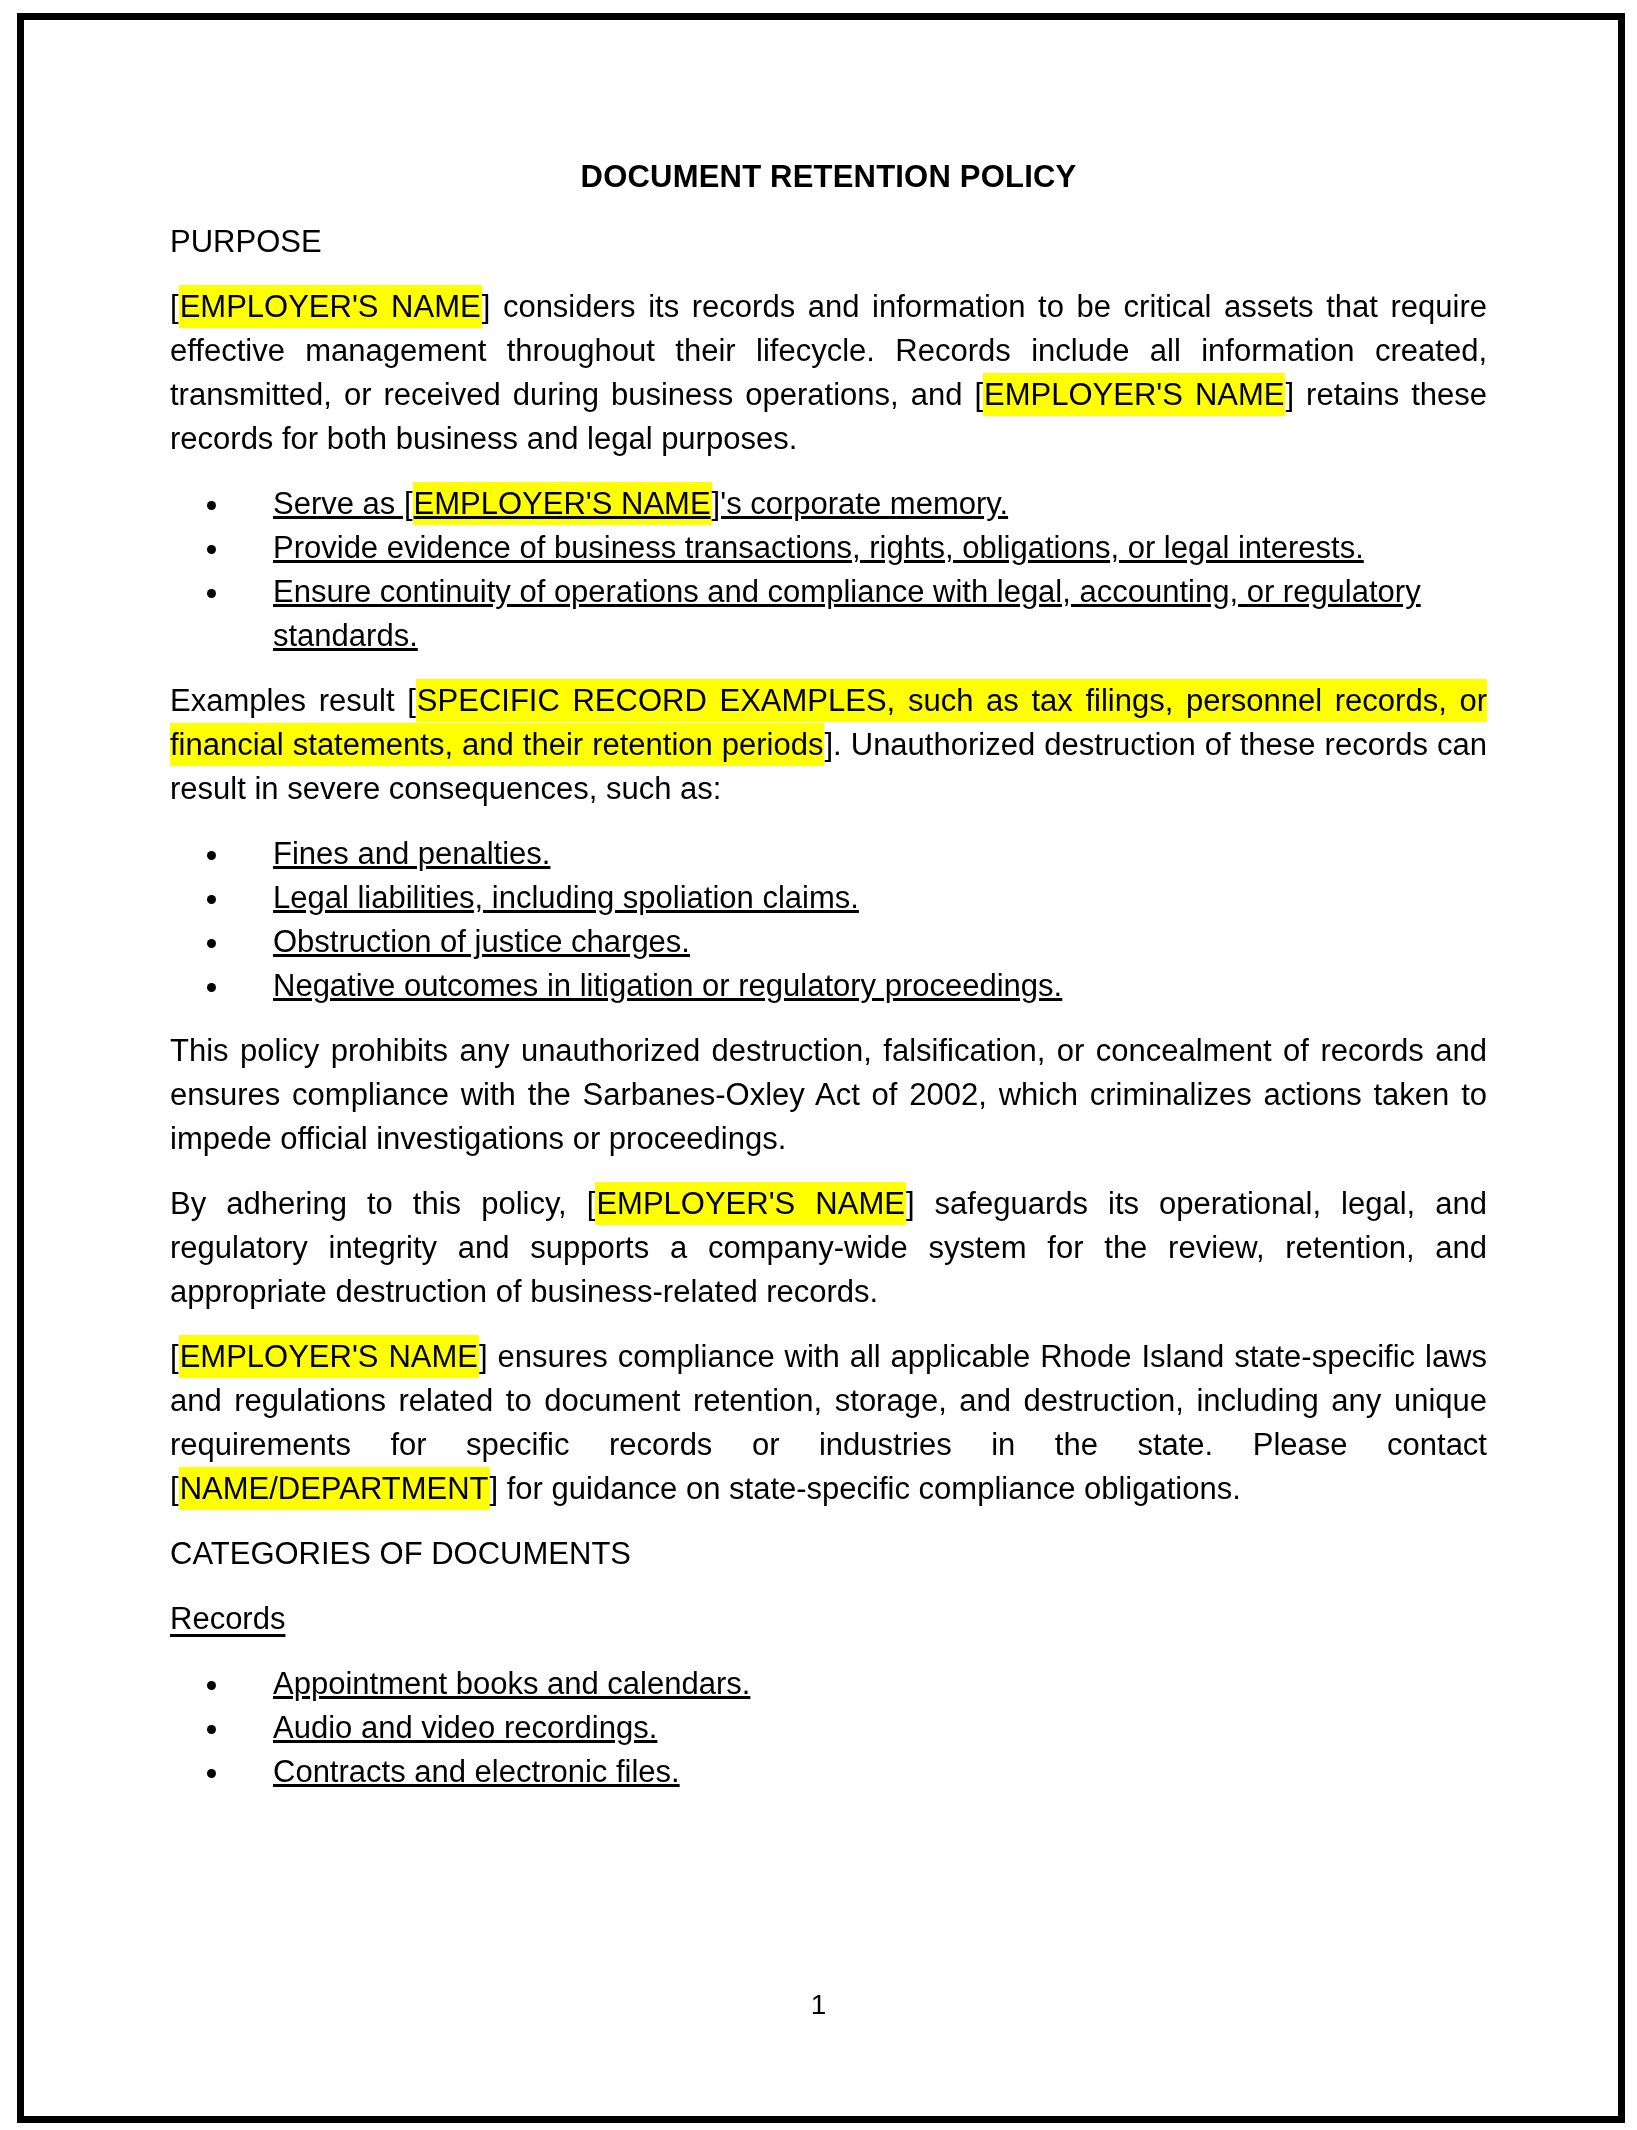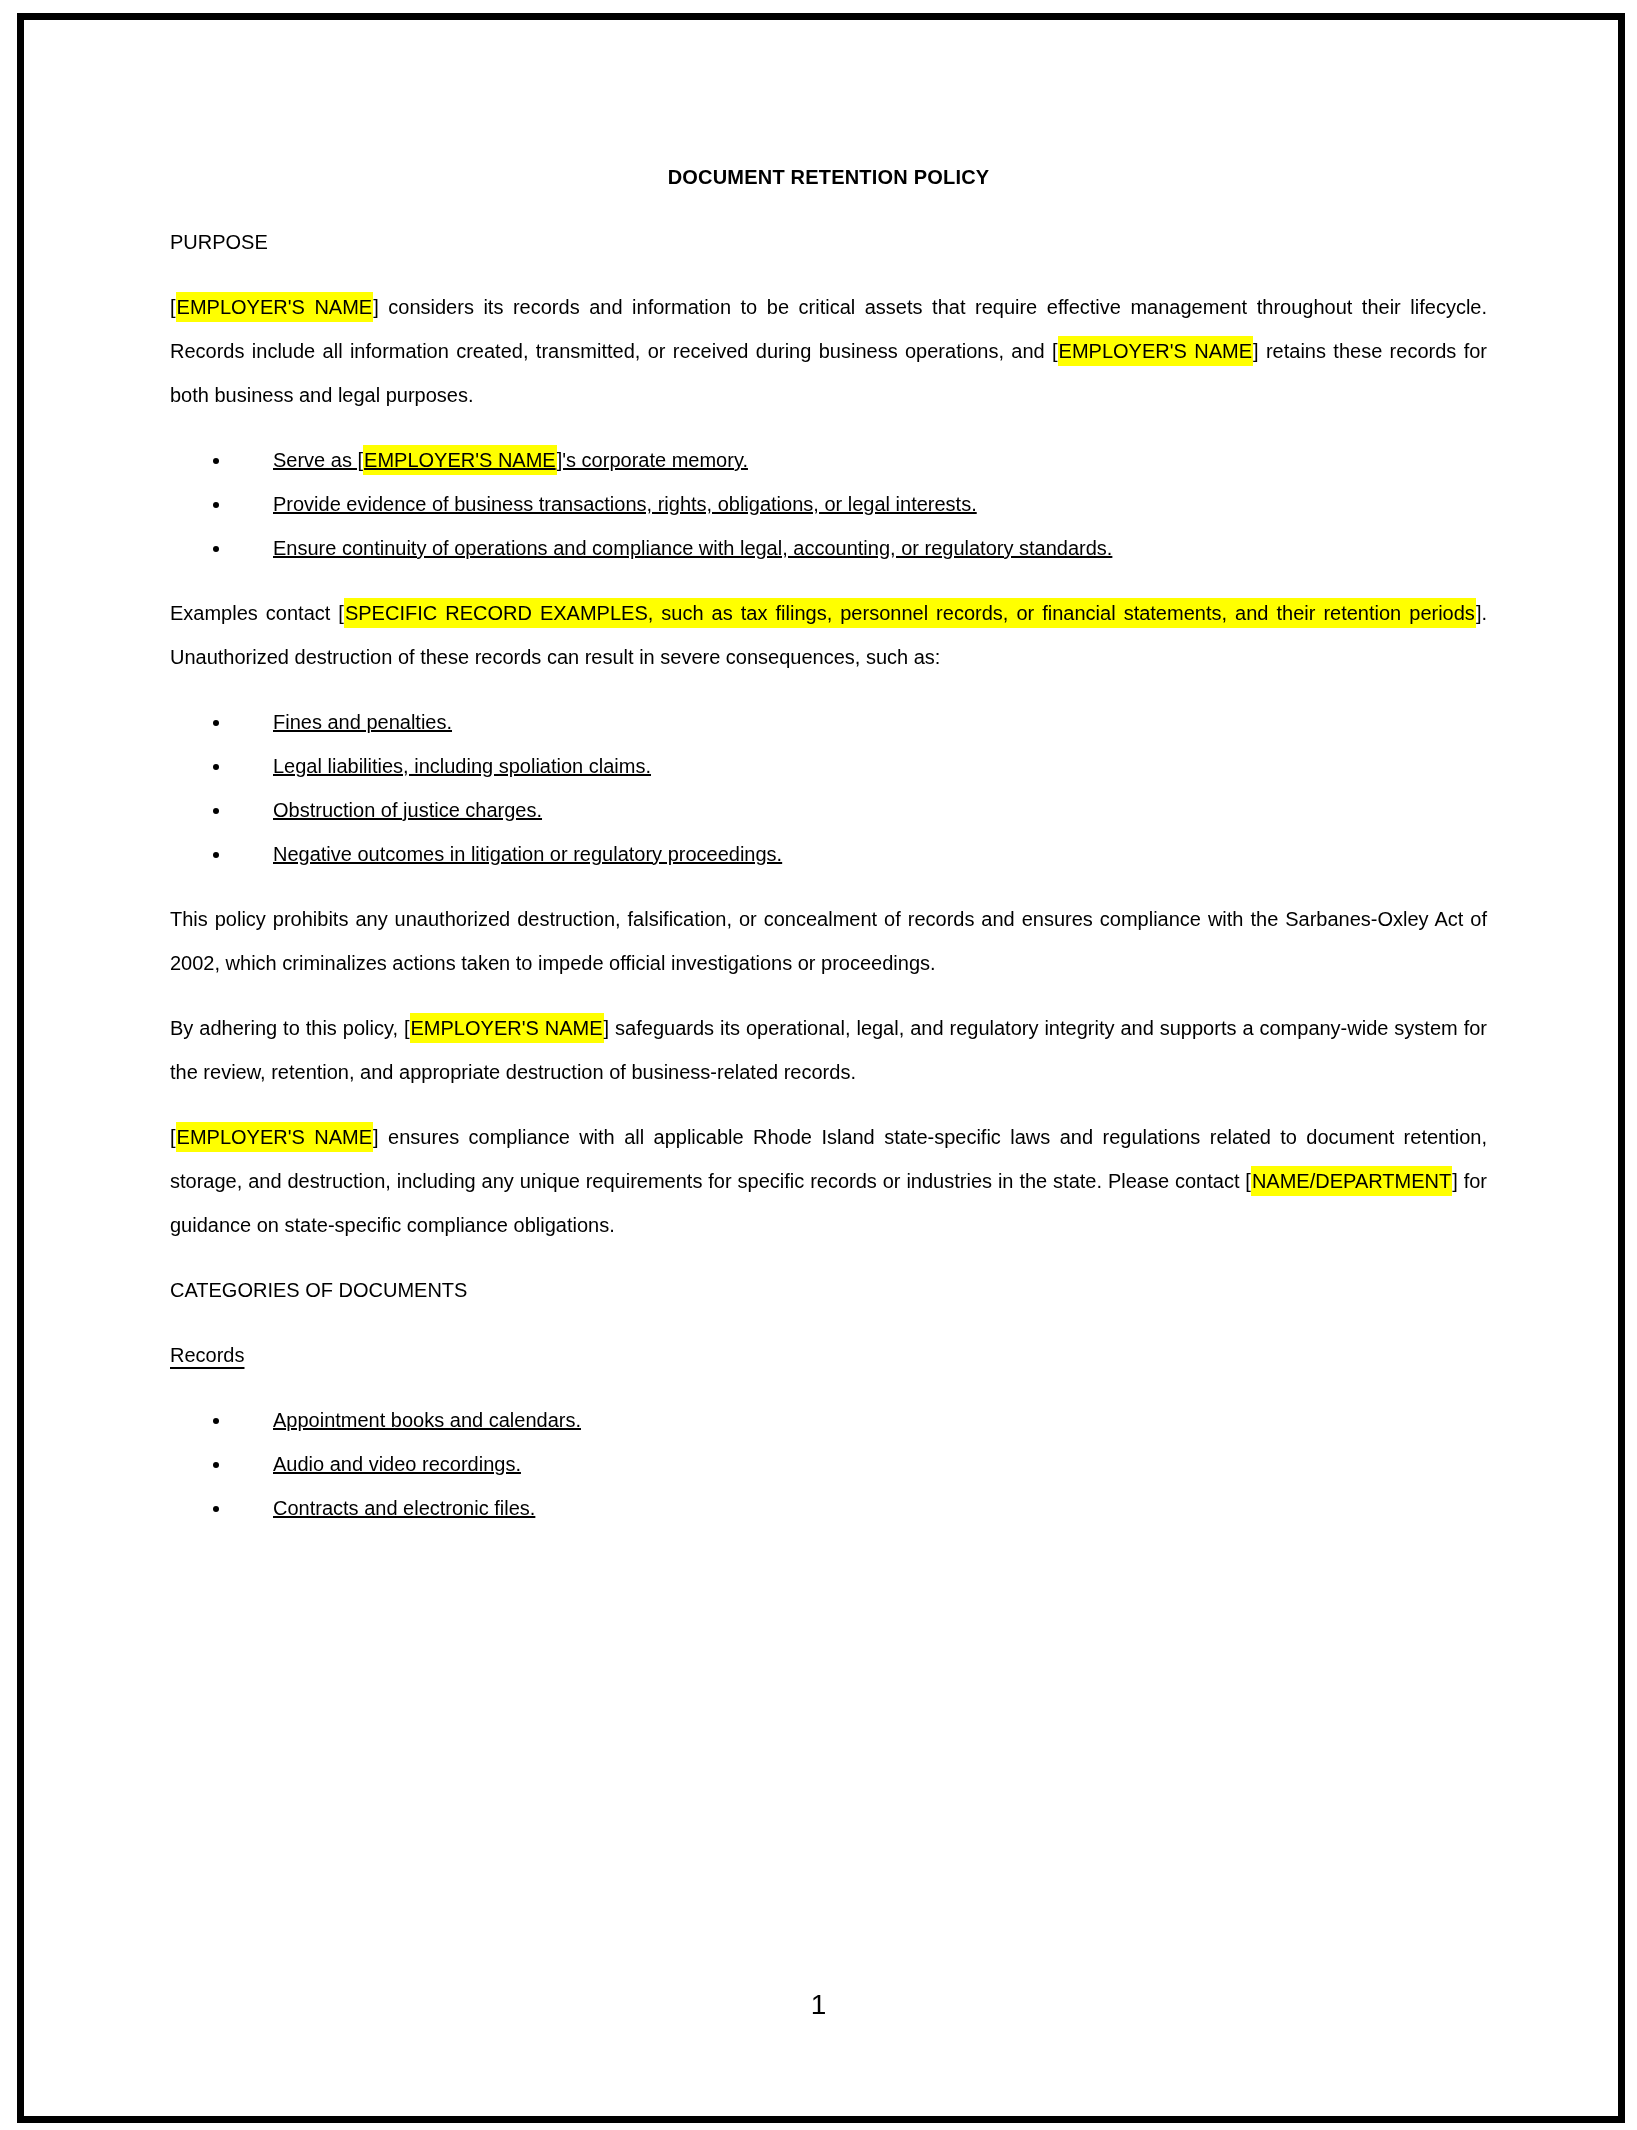--- a/index.html
+++ b/index.html
@@ -14,21 +14,21 @@
   .page-frame {
     position: absolute;
     left: 17px; top: 13px; right: 12px; bottom: 7px;
     border: 7px solid #000000;
     box-sizing: border-box;
     pointer-events: none;
   }
   .content {
     position: absolute;
     left: 170px; right: 150px; top: 155px;
-    font-size: 20px;
+    font-size: 31px;
     line-height: 44px;
   }
   .doc-title {
     font-weight: bold;
     text-align: center;
     margin: 0 0 21px 0;
     letter-spacing: 0.2px;
   }
   .heading {
     font-weight: normal;
@@ -73,21 +73,21 @@
 <div class="content">
   <div class="doc-title">DOCUMENT RETENTION POLICY</div>
   <div>
       <div class="heading">PURPOSE</div>
       <p class="para"><span>[</span><span class="hl">EMPLOYER'S NAME</span><span>] considers its records and information to be critical assets that require effective management throughout their lifecycle. Records include all information created, transmitted, or received during business operations, and [</span><span class="hl">EMPLOYER'S NAME</span><span>] retains these records for both business and legal purposes.</span></p>
       <ul class="blist">
         <li><span>Serve as [</span><span class="hl">EMPLOYER'S NAME</span><span>]'s corporate memory.</span></li>
         <li><span>Provide evidence of business transactions, rights, obligations, or legal interests.</span></li>
         <li><span>Ensure continuity of operations and compliance with legal, accounting, or regulatory standards.</span></li>
       </ul>
-      <p class="para"><span>Examples contact [</span><span class="hl">SPECIFIC RECORD EXAMPLES, such as tax filings, personnel records, or financial statements, and their retention periods</span><span>]. Unauthorized destruction of these records can result in severe consequences, such as:</span></p>
+      <p class="para"><span>Examples result [</span><span class="hl">SPECIFIC RECORD EXAMPLES, such as tax filings, personnel records, or financial statements, and their retention periods</span><span>]. Unauthorized destruction of these records can result in severe consequences, such as:</span></p>
       <ul class="blist">
         <li><span>Fines and penalties.</span></li>
         <li><span>Legal liabilities, including spoliation claims.</span></li>
         <li><span>Obstruction of justice charges.</span></li>
         <li><span>Negative outcomes in litigation or regulatory proceedings.</span></li>
       </ul>
       <p class="para"><span>This policy prohibits any unauthorized destruction, falsification, or concealment of records and ensures compliance with the Sarbanes-Oxley Act of 2002, which criminalizes actions taken to impede official investigations or proceedings.</span></p>
       <p class="para"><span>By adhering to this policy, [</span><span class="hl">EMPLOYER'S NAME</span><span>] safeguards its operational, legal, and regulatory integrity and supports a company-wide system for the review, retention, and appropriate destruction of business-related records.</span></p>
       <p class="para"><span>[</span><span class="hl">EMPLOYER'S NAME</span><span>] ensures compliance with all applicable Rhode Island state-specific laws and regulations related to document retention, storage, and destruction, including any unique requirements for specific records or industries in the state. Please contact [</span><span class="hl">NAME/DEPARTMENT</span><span>] for guidance on state-specific compliance obligations.</span></p>
       <div class="heading">CATEGORIES OF DOCUMENTS</div>

